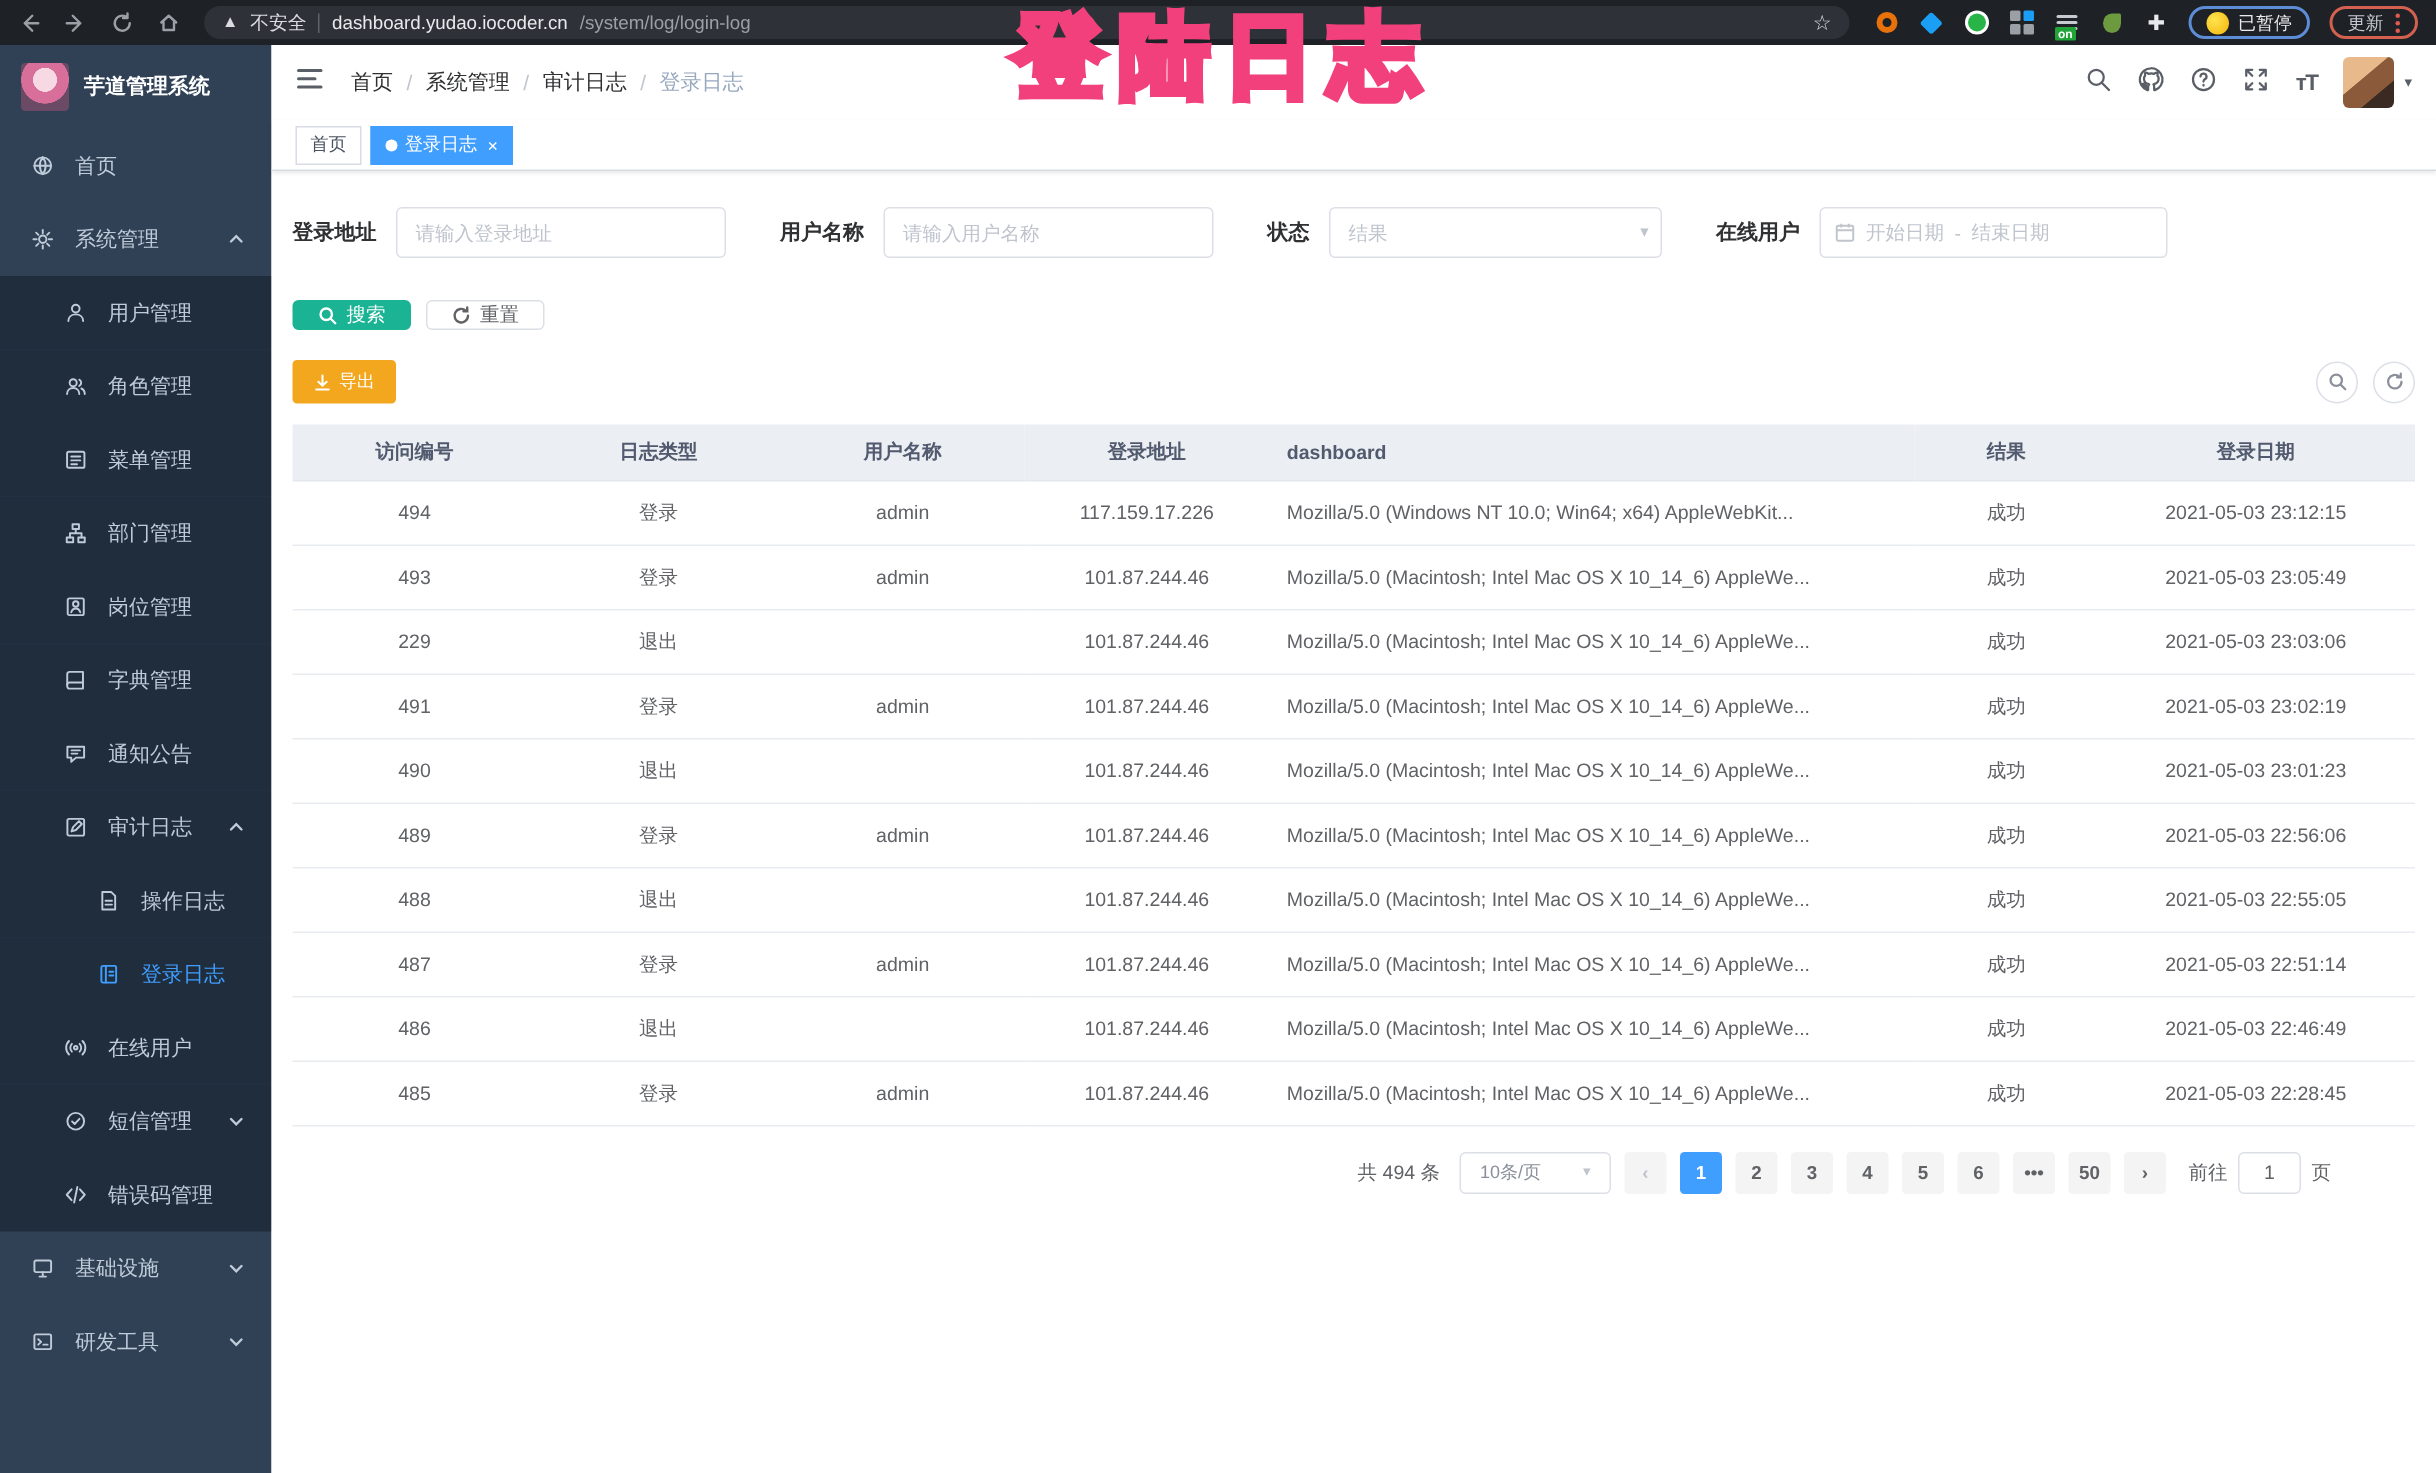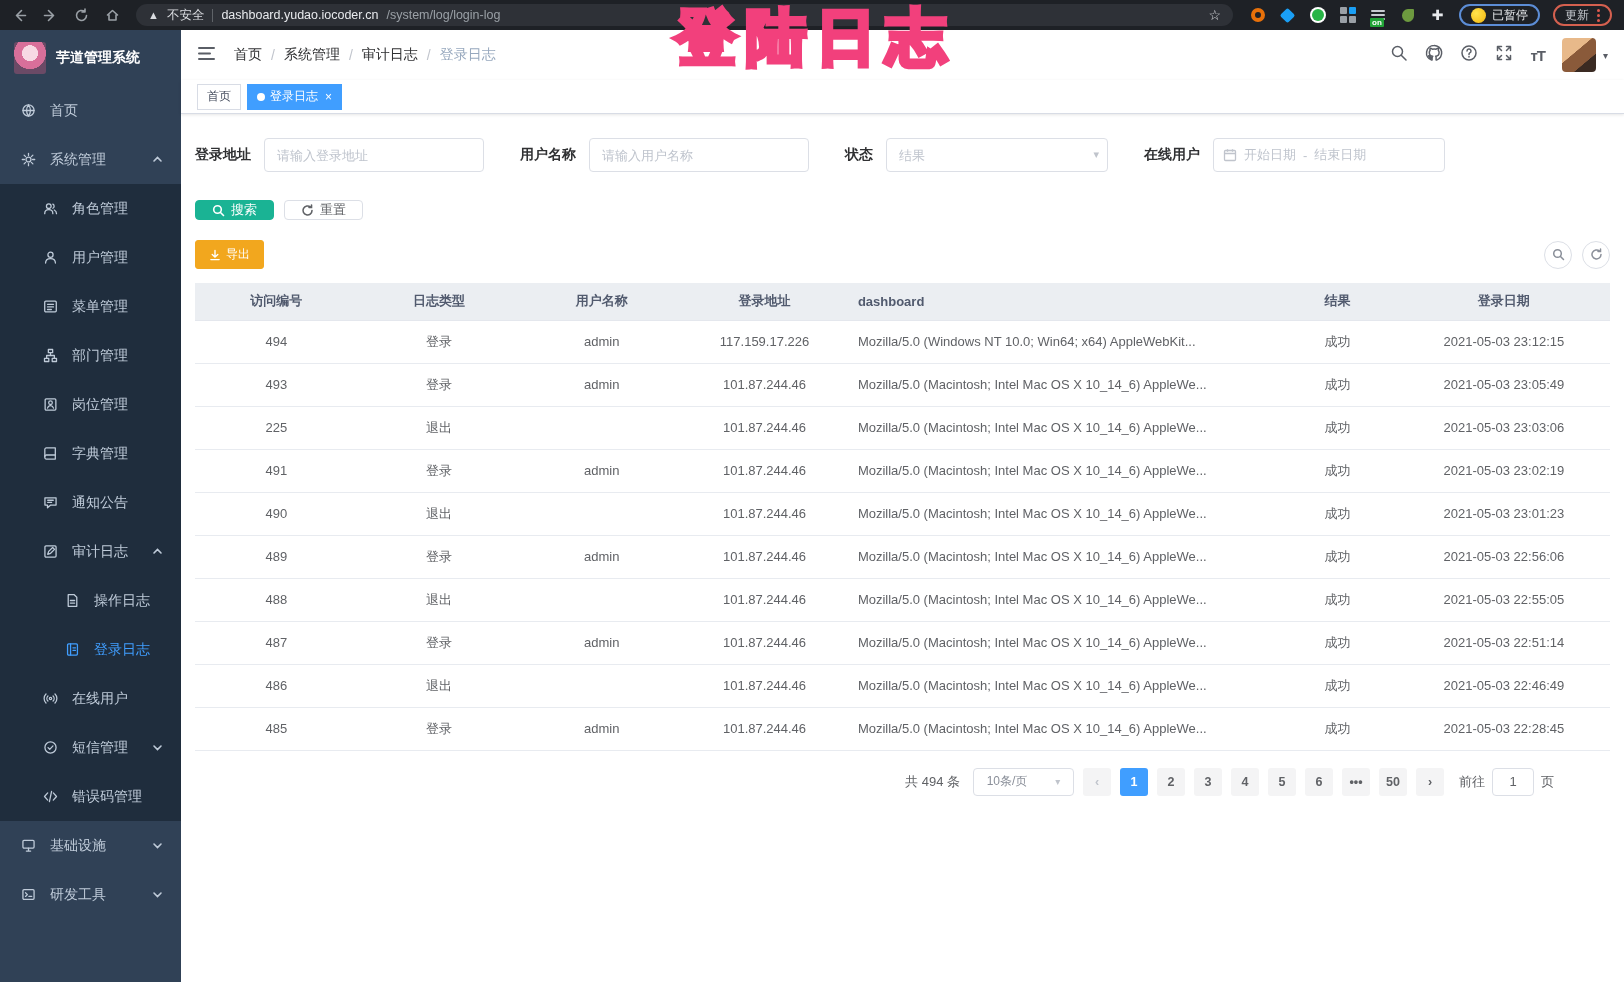--- a/index.html
+++ b/index.html
@@ -227,34 +227,34 @@
           <span class="mi-label">系统管理</span>
           <span class="mi-arrow">
             <svg viewBox="0 0 11 11">
               <path d="M2 7l3.5-3.5L9 7"></path>
             </svg>
           </span>
         </div>
         <div class="menu-item lvl1 sub">
           <span class="mi-icon">
             <svg viewBox="0 0 14 14">
+              <circle cx="7" cy="4.4" r="2.4"></circle>
+              <path d="M2.4 12.2c0-2.6 2-4.2 4.6-4.2s4.6 1.6 4.6 4.2"></path>
+            </svg>
+          </span>
+          <span class="mi-label">用户管理</span>
+        </div>
+        <div class="menu-item lvl1 sub">
+          <span class="mi-icon">
+            <svg viewBox="0 0 14 14">
               <circle cx="5.4" cy="4.8" r="2.2"></circle>
               <path d="M1.6 11.8c0-2.3 1.6-3.7 3.8-3.7s3.8 1.4 3.8 3.7M9.2 2.9a2.2 2.2 0 0 1 0 3.9M10.5 8.4c1.3.6 2.1 1.7 2.1 3.4"></path>
             </svg>
           </span>
           <span class="mi-label">角色管理</span>
-        </div>
-        <div class="menu-item lvl1 sub">
-          <span class="mi-icon">
-            <svg viewBox="0 0 14 14">
-              <circle cx="7" cy="4.4" r="2.4"></circle>
-              <path d="M2.4 12.2c0-2.6 2-4.2 4.6-4.2s4.6 1.6 4.6 4.2"></path>
-            </svg>
-          </span>
-          <span class="mi-label">用户管理</span>
         </div>
         <div class="menu-item lvl1 sub">
           <span class="mi-icon">
             <svg viewBox="0 0 14 14">
               <rect x="1.6" y="2" width="10.8" height="10" rx="1"></rect>
               <path d="M4.2 5h5.6M4.2 7.4h5.6M4.2 9.8h3.6"></path>
             </svg>
           </span>
           <span class="mi-label">菜单管理</span>
         </div>
@@ -542,21 +542,21 @@
             <tr>
               <td>493</td>
               <td>登录</td>
               <td>admin</td>
               <td>101.87.244.46</td>
               <td class="ua">Mozilla/5.0 (Macintosh; Intel Mac OS X 10_14_6) AppleWe...</td>
               <td>成功</td>
               <td>2021-05-03 23:05:49</td>
             </tr>
             <tr>
-              <td>225</td>
+              <td>229</td>
               <td>退出</td>
               <td></td>
               <td>101.87.244.46</td>
               <td class="ua">Mozilla/5.0 (Macintosh; Intel Mac OS X 10_14_6) AppleWe...</td>
               <td>成功</td>
               <td>2021-05-03 23:03:06</td>
             </tr>
             <tr>
               <td>491</td>
               <td>登录</td>

